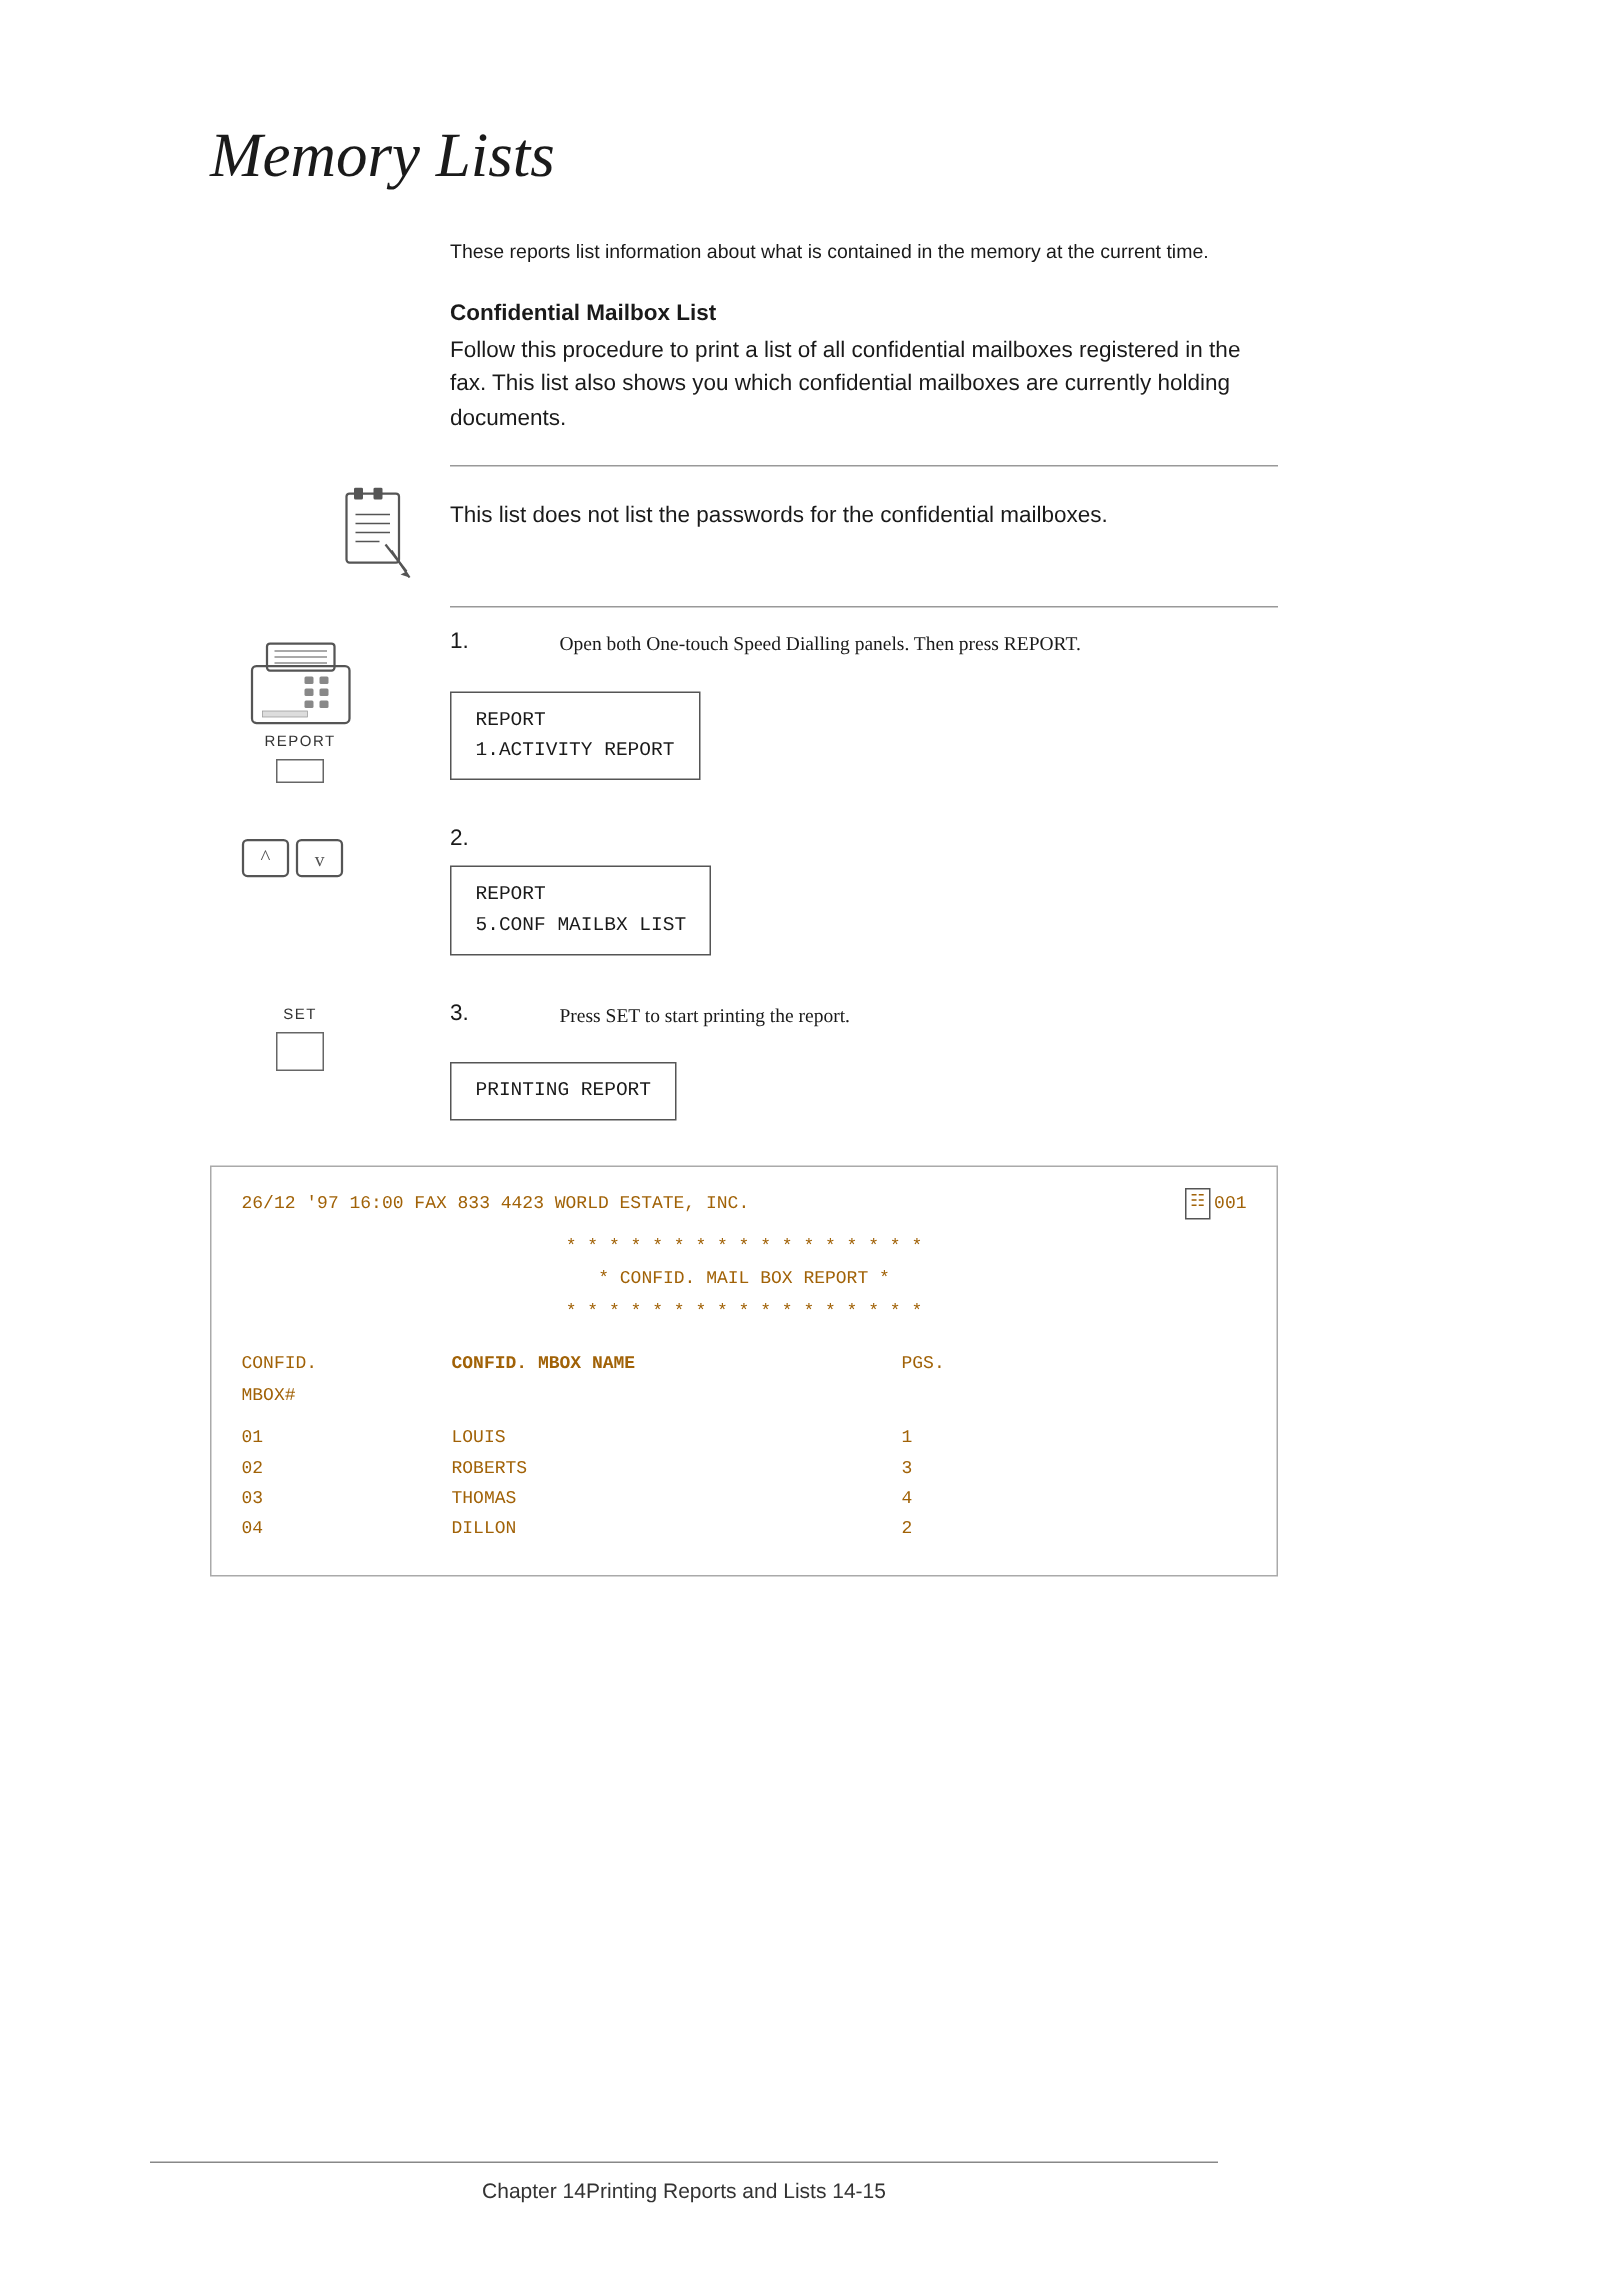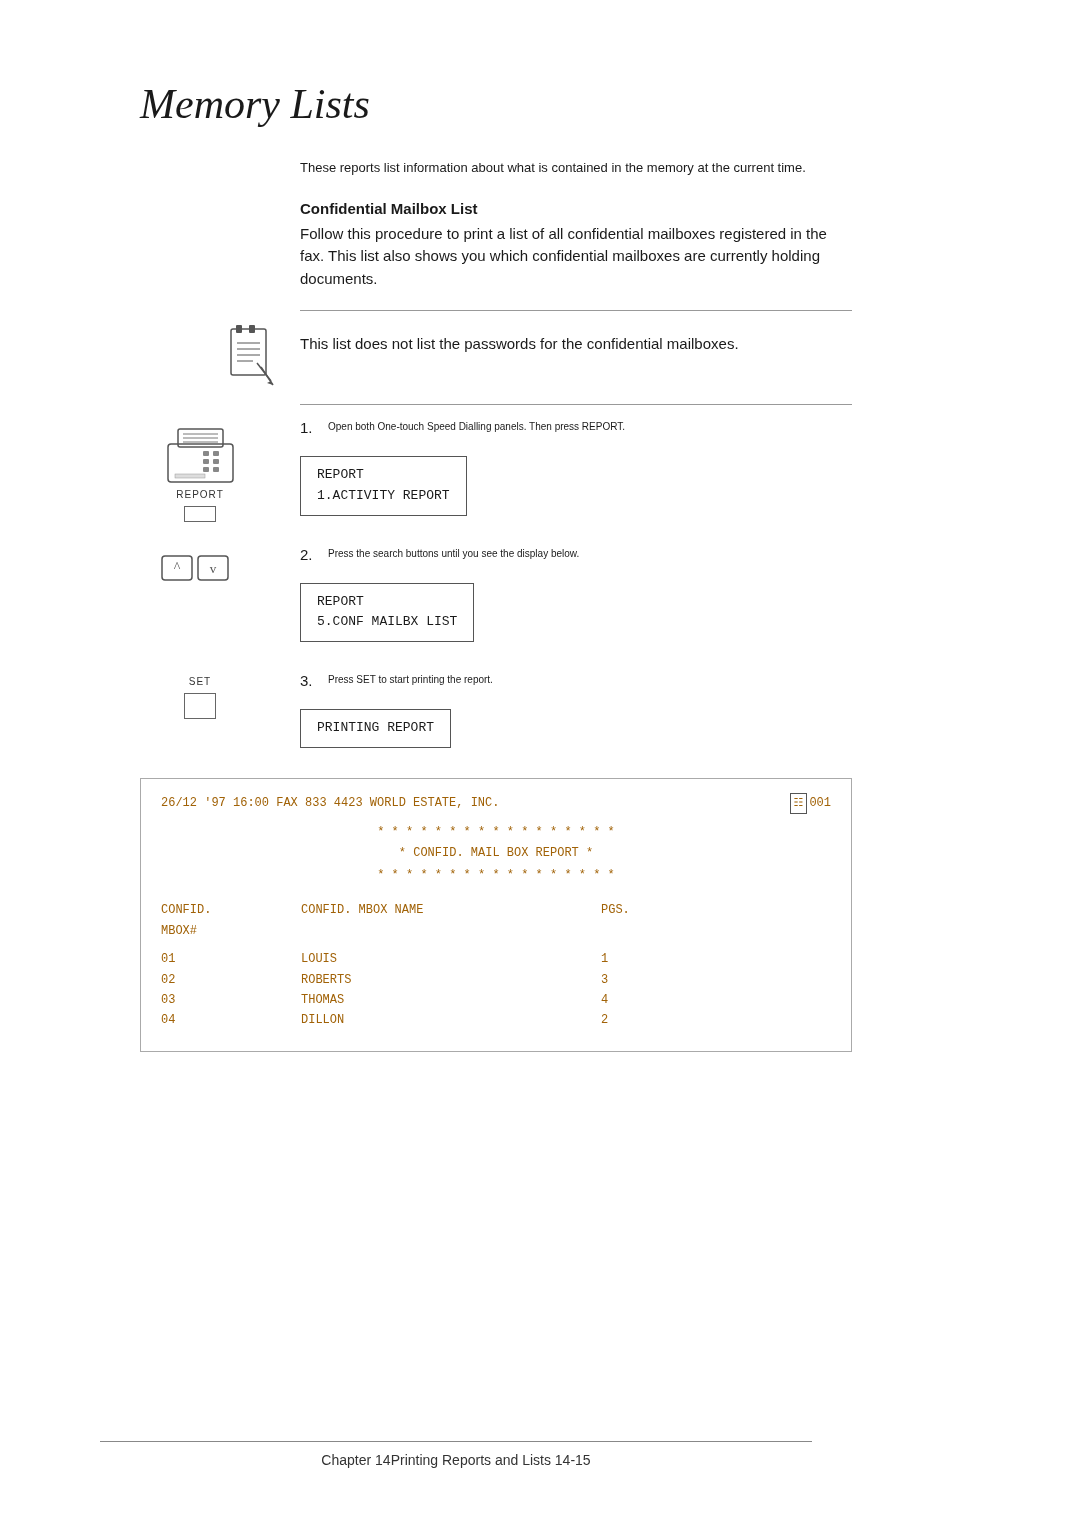--- a/index.html
+++ b/index.html
@@ -93,24 +93,25 @@
       flex-direction: column;
       align-items: center;
       padding-top: 0px;
     }
 
     .main-col {
       flex: 1;
     }
 
     .step-text {
-      font-family: Liberation Sans, sans-serif;
-      font-size: 10px;
+      font-family: Liberation Serif, serif;
+      font-size: 13px;
       line-height: 1.5;
       margin-bottom: 12px;
+      margin-left: 45px;
     }
 
     .display-box {
       border: 1px solid #555;
       display: inline-block;
       padding: 8px 16px;
       font-family: 'Courier New', Courier, monospace;
       font-size: 13px;
       margin-bottom: 10px;
       background: #fff;
@@ -282,21 +283,20 @@
         <rect x="2" y="10" width="30" height="24" rx="3" fill="none" stroke="#555" stroke-width="1.5"></rect>
         <text x="17" y="26" text-anchor="middle" font-size="14" fill="#555">^</text>
 
         <rect x="38" y="10" width="30" height="24" rx="3" fill="none" stroke="#555" stroke-width="1.5"></rect>
         <text x="53" y="27" text-anchor="middle" font-size="13" fill="#555">v</text>
       </svg>
     </div>
     <div class="main-col">
       <div class="step-row">
         <span class="step-num-label">2.</span>
-        <p class="step-text">Press the search buttons until you see the display below.</p>
       </div>
       <div class="display-box">
         <span>REPORT</span><br>
         <span>5.CONF MAILBX LIST</span>
       </div>
     </div>
   </div>
 
   <div class="content-section">
     <div class="icon-col">
@@ -324,21 +324,21 @@
       </span>
     </div>
     <div class="fax-stars-block">
       <div>* * * * * * * * * * * * * * * * *</div>
       <div>*    CONFID. MAIL BOX REPORT    *</div>
       <div>* * * * * * * * * * * * * * * * *</div>
     </div>
     <div style="margin-bottom:8px;">
       <div class="fax-row">
         <span class="fax-col-num">CONFID. MBOX#</span>
-        <span class="fax-col-name" style="padding-left:60px;">CONFID. MBOX NAME</span>
+        <span class="fax-col-name" style="padding-left:60px;font-weight:bold;">CONFID. MBOX NAME</span>
         <span class="fax-col-pgs" style="padding-left:60px;">PGS.</span>
       </div>
     </div>
     <div>
       <div class="fax-row">
         <span class="fax-col-num">01</span>
         <span class="fax-col-name" style="padding-left:60px;">LOUIS</span>
         <span class="fax-col-pgs" style="padding-left:60px;">1</span>
       </div>
       <div class="fax-row">

